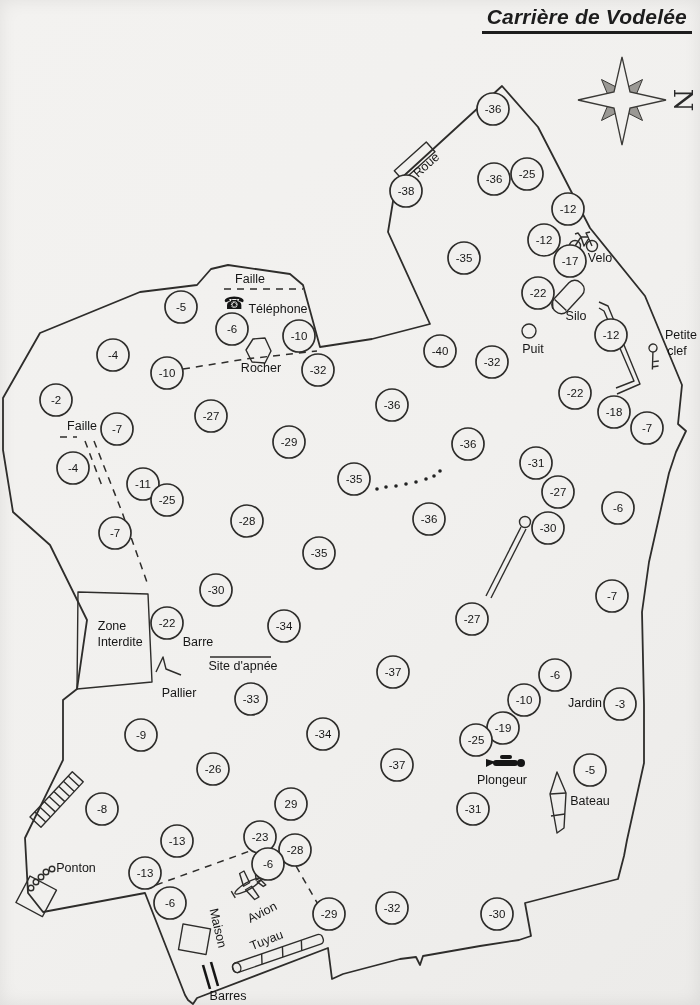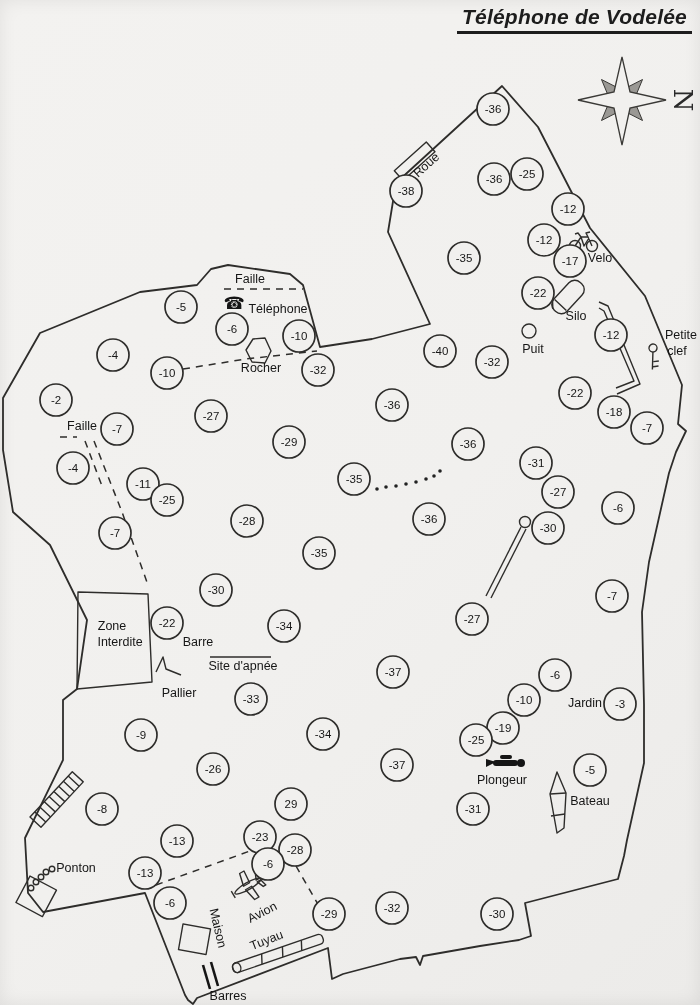--- a/index.html
+++ b/index.html
@@ -22,21 +22,21 @@
   .marker-circle{fill:var(--paper);stroke:var(--ink);stroke-width:1.7;}
   .marker-text{font:11.5px "Liberation Sans",sans-serif;fill:#161616;text-anchor:middle;}
   .place-label{font:12.5px "Liberation Sans",sans-serif;fill:#161616;text-anchor:middle;}
   .icon-fill{fill:#151515;stroke:none;}
 </style>
 </head>
 <body>
 
 <div class="page">
 
-  <div class="map-title">Téléphone de Vodelée</div>
+  <div class="map-title">Carrière de Vodelée</div>
 
   <svg width="700" height="1005" viewBox="0 0 700 1005">
 
     <path class="outline" d="M502,86 L538,127 L590,228 L645,296 L682,385 L678,424 L686,431 L676,452 L669,473 L649,562 L642,612
          L644,705 L644,763 L627,840 L624,856 L618,879 L525,903 L531,936 L519,940 L480,946 L423,956 L420,965
          L416,957 L400,959 L343,974 L332,979 L328,948 L197,998 L193,1004 L188,1000 L185,995 L145,893
          L43,912 L28,893 L25,838 L63,760 L63,700 L77,689 L87,620 L50,545 L13,512 L3,450 L3,398 L40,333
          L140,292 L197,285 L211,269 L228,265 L290,274 L303,285 L320,347 L372,339 L430,324 L388,232 L396,183 Z"></path>
 
     <g>

